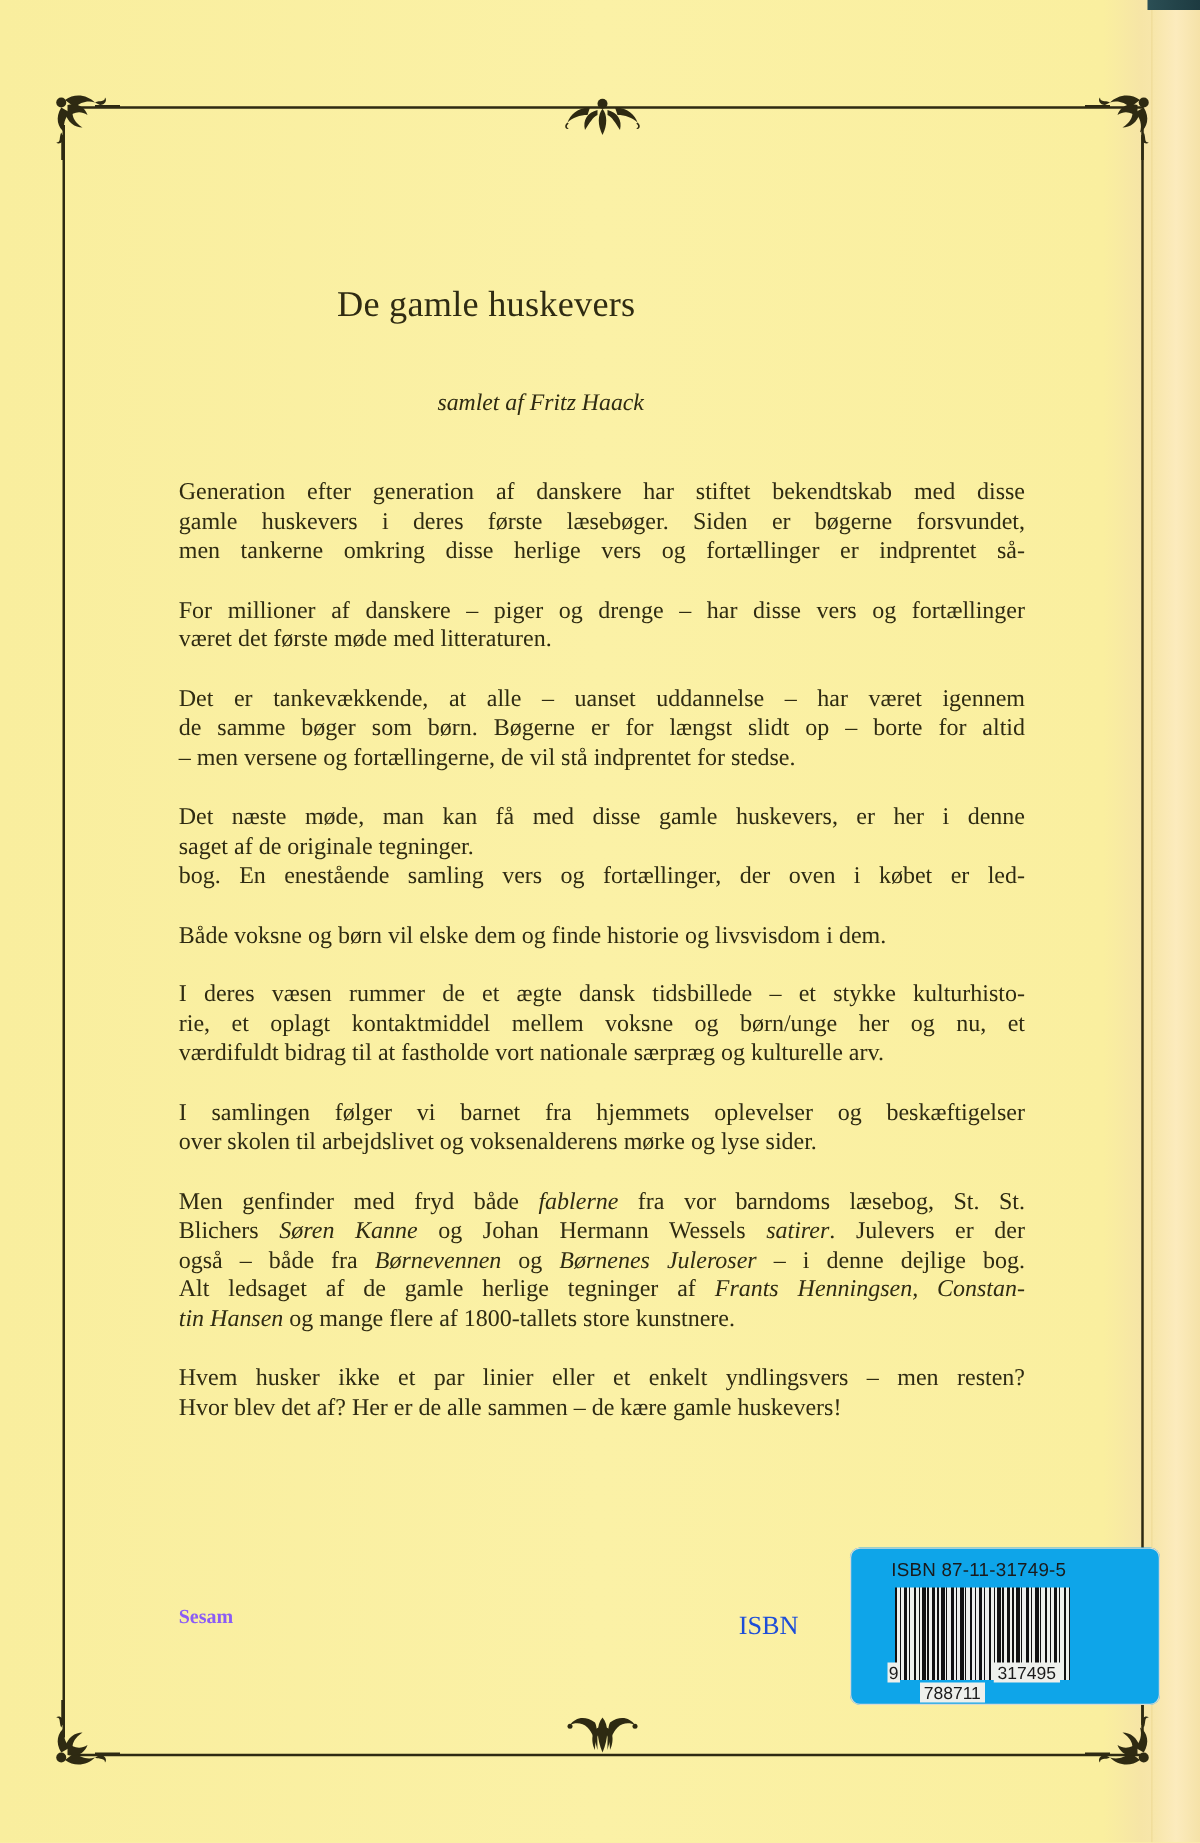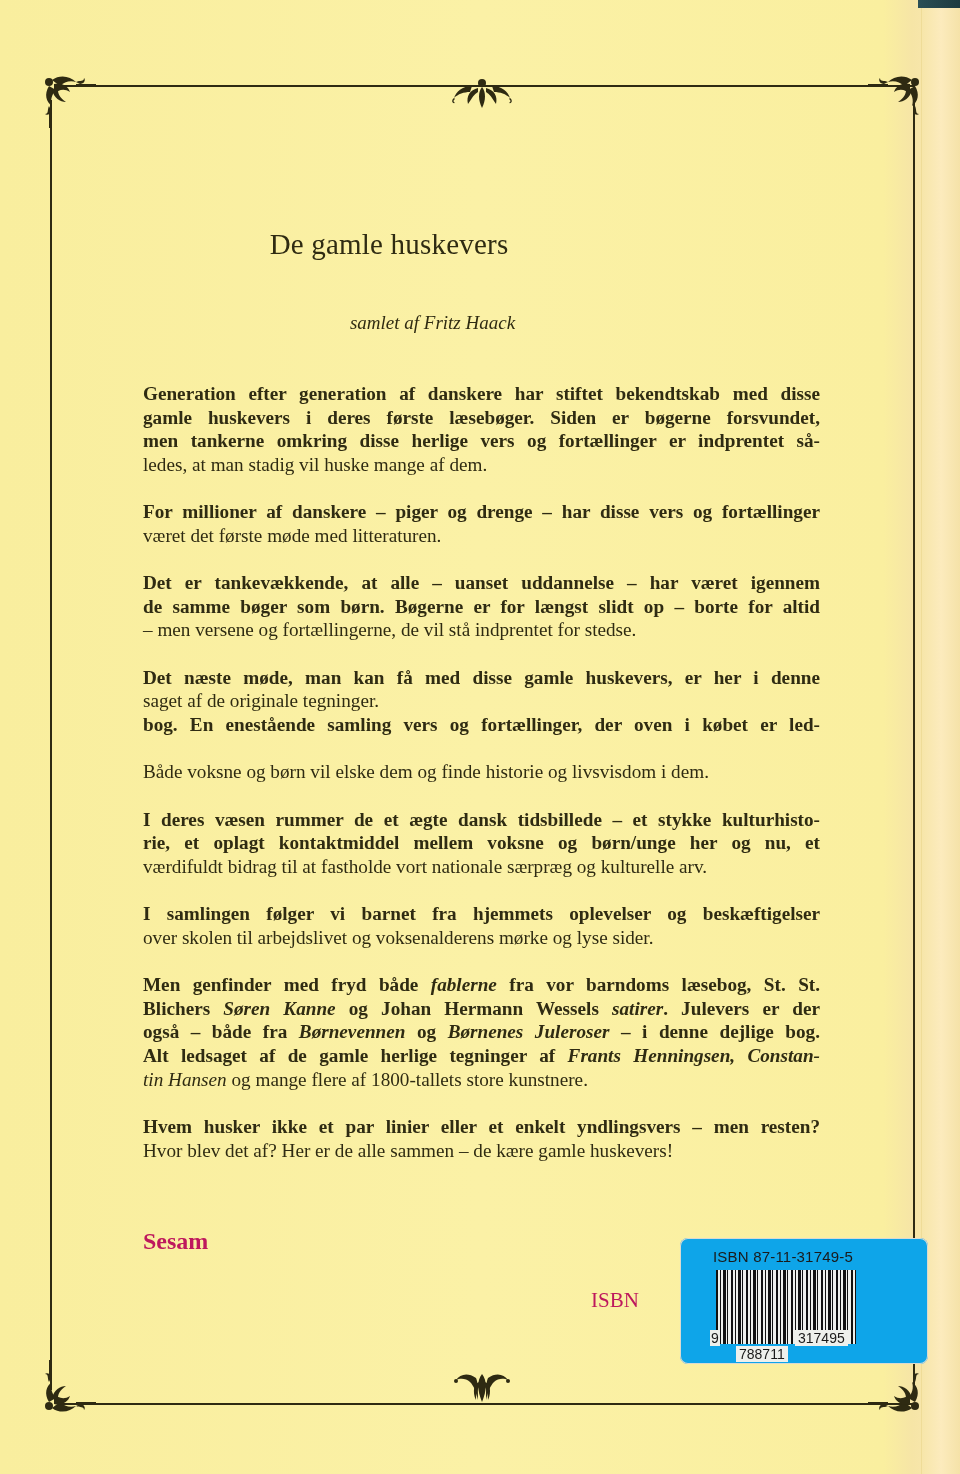--- a/index.html
+++ b/index.html
@@ -49,32 +49,32 @@
       font-family: "Liberation Serif", "DejaVu Serif", serif;
       color: #2f2b12;
     }
     .body-text {
       position: absolute; left: 143px; top: 382px; width: 677px;
       font-family: "Liberation Serif", "DejaVu Serif", serif;
       font-size: 19.2px; line-height: 23.6px; color: #2f2b12;
     }
     .para { margin: 0 0 23.8px 0; text-align: justify; text-align-last: left; }
     .para .ln { display: block; white-space: nowrap; }
-    .para .ln.j { text-align: justify; text-align-last: justify; white-space: normal; font-weight: bold; }
+    .para .ln.j { text-align: justify; text-align-last: justify; white-space: normal; }
     em { font-style: italic; }
 
     .publisher {
-      position: absolute; left: 143px; top: 1228px;
-      font-family: "Liberation Serif", "DejaVu Serif", serif;
-      font-weight: bold; font-size: 24px; color: #be185d;
+      position: absolute; left: 143px; top: 1285px;
+      font-family: "Liberation Serif", "DejaVu Serif", serif;
+      font-weight: bold; font-size: 16px; color: #8b5cf6;
     }
     .isbn-label {
       position: absolute; left: 591px; top: 1288px;
       font-family: "Liberation Serif", "DejaVu Serif", serif;
-      font-size: 21px; color: #be185d;
+      font-size: 21px; color: #1d4ed8;
     }
     .sticker {
       position: absolute; left: 648px; top: 1238px; width: 248px; height: 126px;
       background: #0ea5e9; border-radius: 8px;
       box-shadow: 0 0 0 1px #d9dad2 inset;
       margin-left: 32px;
     }
     .sticker-isbn {
       position: absolute; left: 0; width: 206px; top: 10px; text-align: center;
       font-family: "Liberation Sans", "DejaVu Sans", sans-serif; font-size: 15px;
@@ -187,21 +187,20 @@
 </svg>
 
 <div class="title">De gamle huskevers</div>
 <div class="subtitle">samlet af Fritz Haack</div>
 
 <div class="body-text">
   <p class="para">
     <span class="ln j">Generation efter generation af danskere har stiftet bekendtskab med disse</span>
     <span class="ln j">gamle huskevers i deres første læsebøger. Siden er bøgerne forsvundet,</span>
     <span class="ln j">men tankerne omkring disse herlige vers og fortællinger er indprentet så-</span>
-    <span class="ln">ledes, at man stadig vil huske mange af dem.</span>
   </p>
   <p class="para">
     <span class="ln j">For millioner af danskere – piger og drenge – har disse vers og fortællinger</span>
     <span class="ln">været det første møde med litteraturen.</span>
   </p>
   <p class="para">
     <span class="ln j">Det er tankevækkende, at alle – uanset uddannelse – har været igennem</span>
     <span class="ln j">de samme bøger som børn. Bøgerne er for længst slidt op – borte for altid</span>
     <span class="ln">– men versene og fortællingerne, de vil stå indprentet for stedse.</span>
   </p>

